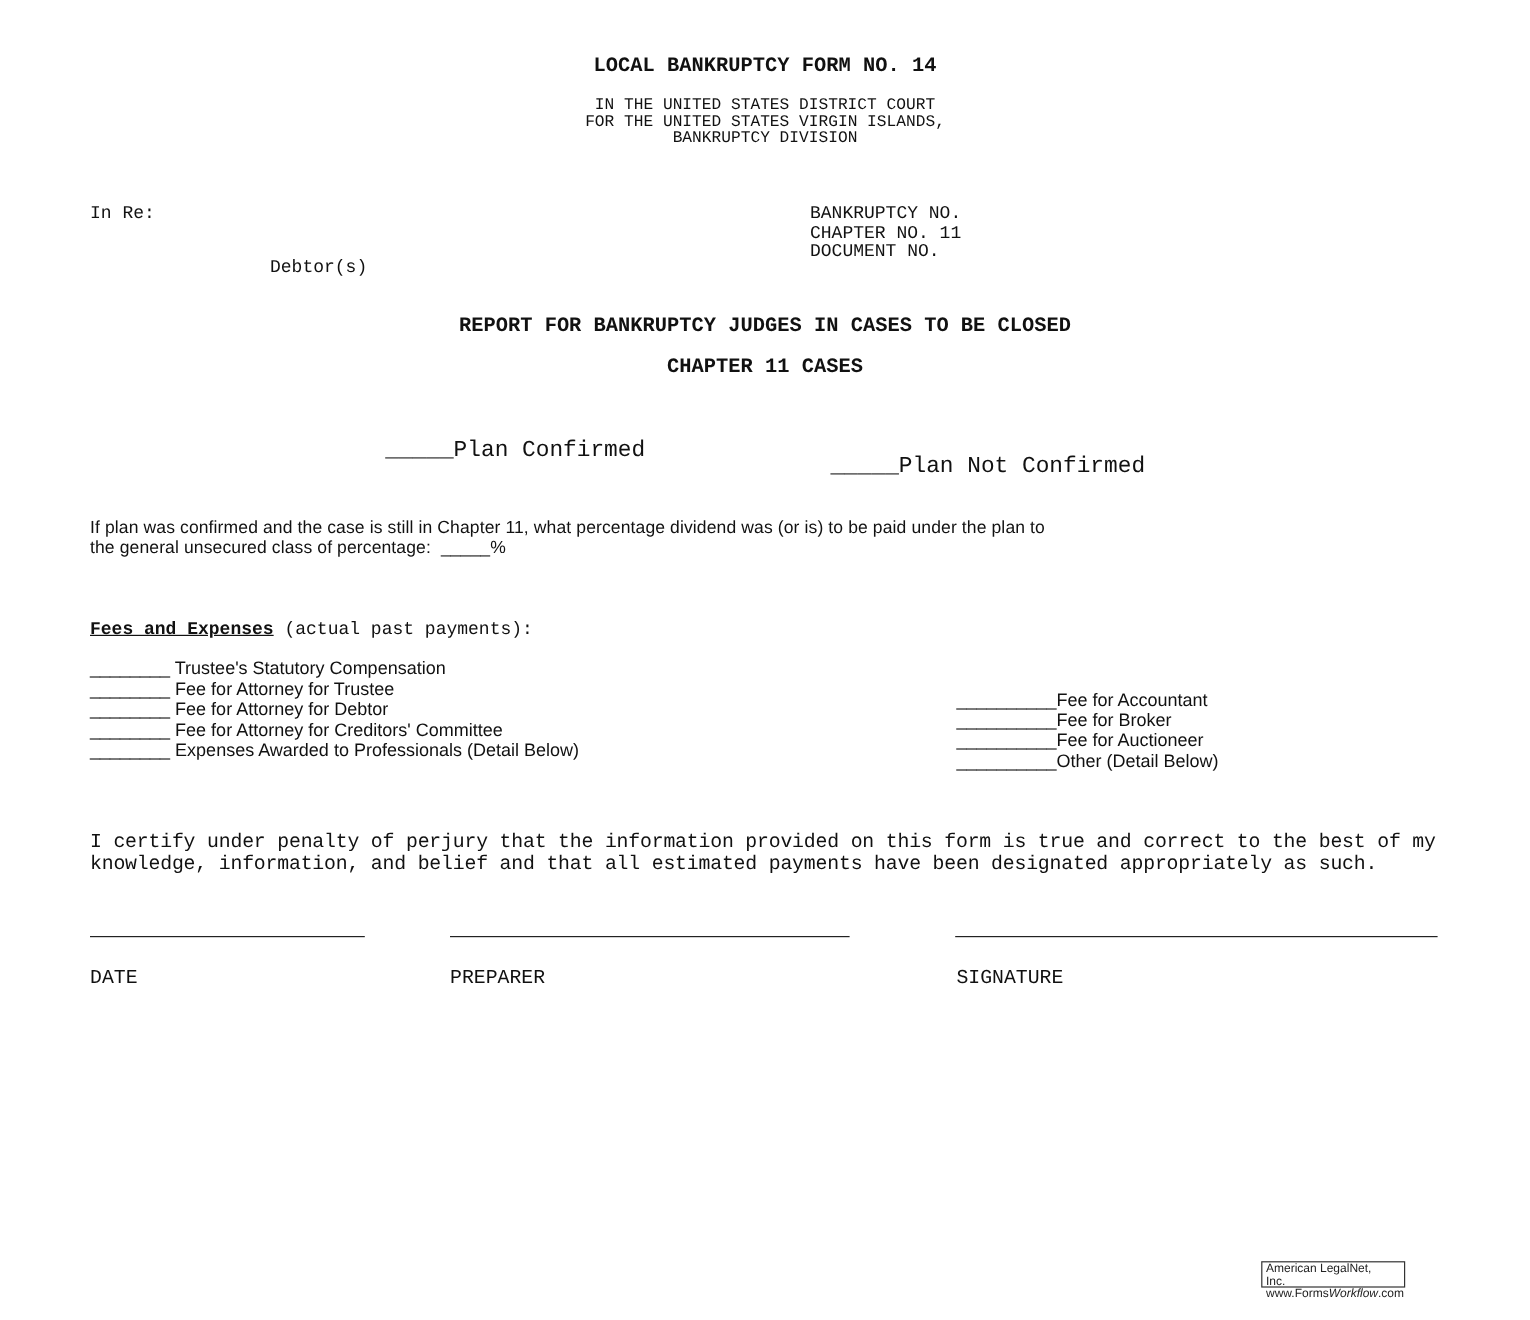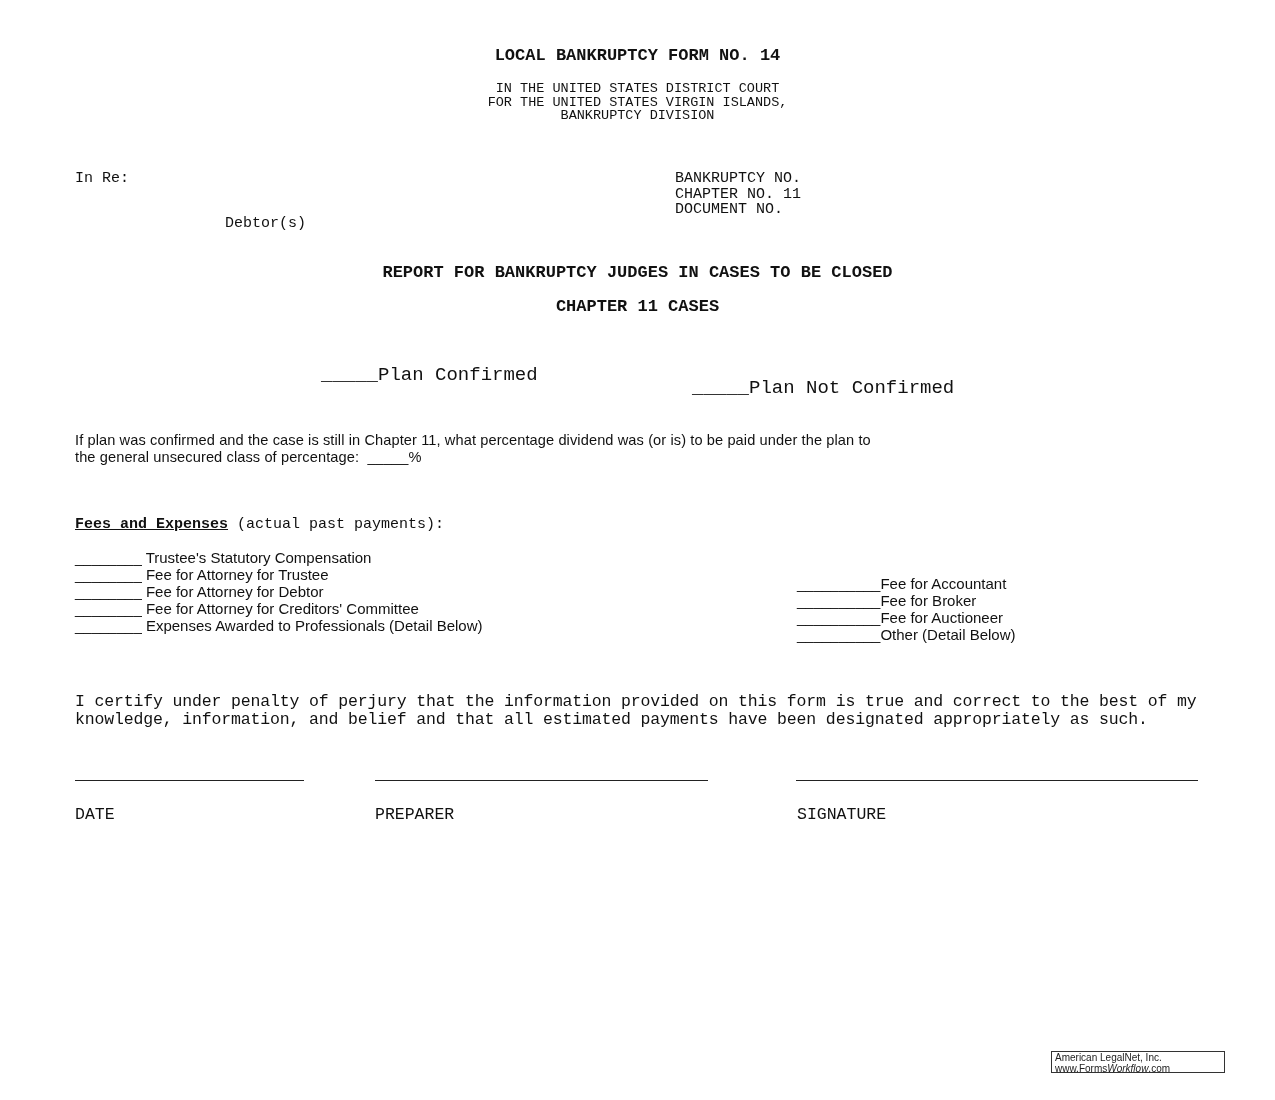--- a/index.html
+++ b/index.html
@@ -15,21 +15,21 @@
     .report-title { font-weight: bold; font-size: 17px; top: 263px; }
     .chapter-title { font-weight: bold; font-size: 17px; top: 297px; }
     .plan { font-size: 19px; top: 364px; }
     .body-text { font-size: 15px; line-height: 17px; letter-spacing: 0.1px; }
     .fees-head { font-size: 15px; top: 516px; left: 75px; }
     .fees-head .u { font-weight: bold; text-decoration: underline; }
     .fee-list { font-size: 15px; line-height: 17px; }
     .cert { font-size: 16.5px; line-height: 17.5px; top: 683px; left: 75px; letter-spacing: -0.15px; margin-top: 10px; }
     .sig-line { position: absolute; border-bottom: 1px solid #222; height: 0; top: 780px; }
     .sig-label { font-size: 16.5px; top: 805px; }
-    .footer-box { position: absolute; left: 1051px; top: 1051px; width: 174px; height: 22px; border: 1px solid #333; font-family: "Liberation Sans", "DejaVu Sans", sans-serif; font-size: 10px; line-height: 10.5px; padding: 1px 16px 0 3px; box-sizing: border-box; color: #222; }
+    .footer-box { position: absolute; left: 1051px; top: 1051px; width: 120px; height: 22px; border: 1px solid #333; font-family: "Liberation Sans", "DejaVu Sans", sans-serif; font-size: 10px; line-height: 10.5px; padding: 1px 16px 0 3px; box-sizing: border-box; color: #222; }
     .footer-box .ital { font-style: italic; }
   </style>
 </head>
 <body>
 
 <div class="page">
 
   <div class="abs center tnr title">LOCAL BANKRUPTCY FORM NO. 14</div>
   <div class="abs center tnr court">
     <div>IN THE UNITED STATES DISTRICT COURT</div>

